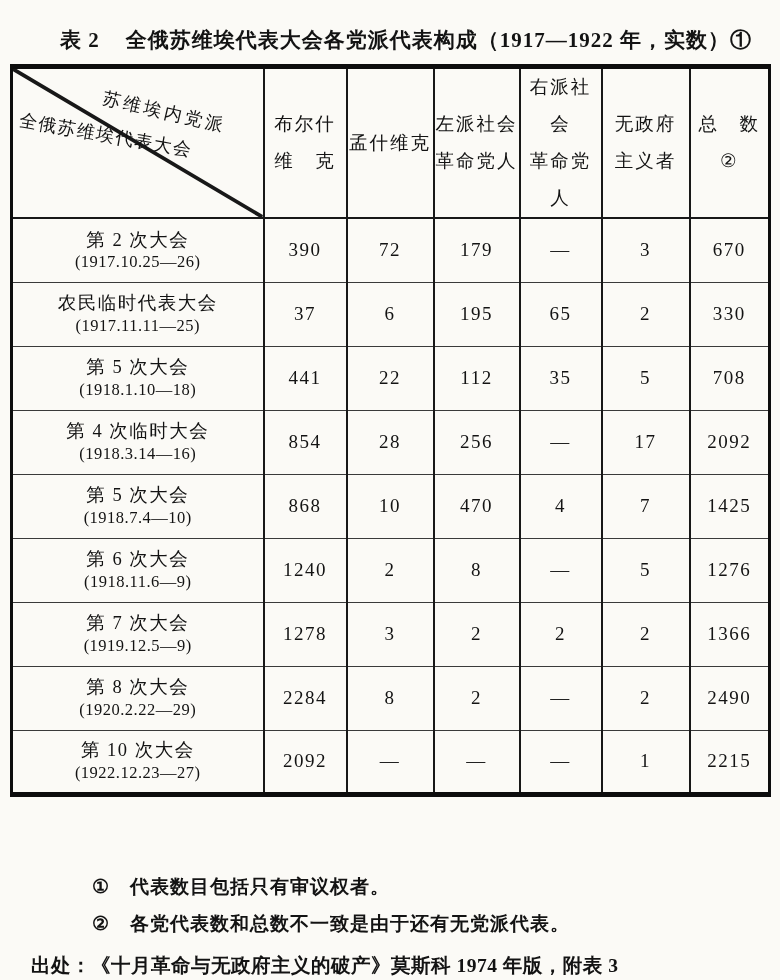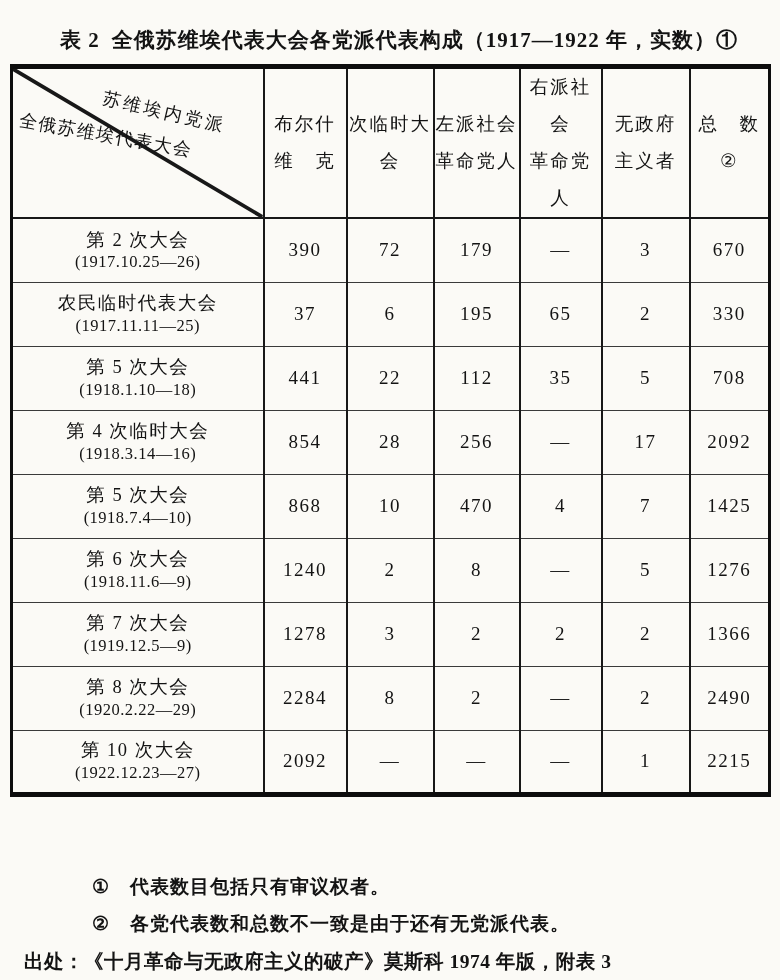--- a/index.html
+++ b/index.html
@@ -17,21 +17,21 @@
   }
   
   .title-line {
     position: absolute;
     top: 26px; left: 60px; right: 10px;
     font-size: 21px;
     font-weight: 700;
     letter-spacing: 1px;
     white-space: nowrap;
   }
-  .title-label { margin-right: 12px; font-weight: 900; }
+  .title-label { margin-right: 26px; font-weight: 900; }
   
   table.grid {
     position: absolute;
     left: 10px; top: 64px;
     width: 758px;
     border-collapse: collapse;
     table-layout: fixed;
     background: #fbfaf6;
     border: 3px solid #0d0d0d;
     border-top-width: 5px;
@@ -70,21 +70,21 @@
   .fn {
     padding-left: 92px;
     margin: 0 0 11px 0;
     font-size: 19px;
     letter-spacing: 1px;
     font-weight: 600;
   }
   .fn .marker { margin-right: 20px; }
   .source-line {
     padding-left: 16px;
-    margin: 8px;
+    margin: 15px;
     font-size: 19.5px;
     letter-spacing: 0.5px;
     font-weight: 700;
   }
 </style>
 </head>
 <body>
 
 <div class="sheet">
 
@@ -109,21 +109,21 @@
             <line x1="0" y1="0" x2="252" y2="90" stroke="#181818" stroke-width="2.5"></line>
           </svg>
           <span class="corner-top">苏维埃内党派</span>
           <span class="corner-bottom">全俄苏维埃代表大会</span>
         </th>
         <th>
           <div>布尔什</div>
           <div>维　克</div>
         </th>
         <th>
-          <div>次临时大会</div>
+          <div>孟什维克</div>
         </th>
         <th>
           <div>左派社会</div>
           <div>革命党人</div>
         </th>
         <th>
           <div>右派社会</div>
           <div>革命党人</div>
         </th>
         <th>

